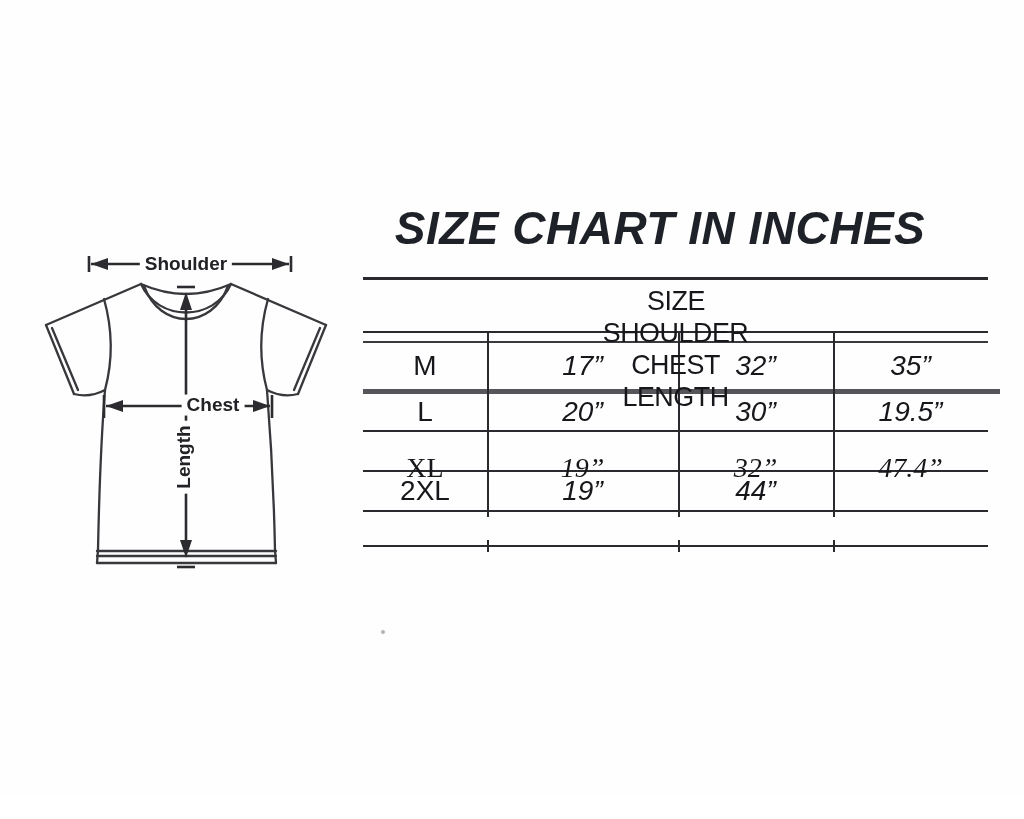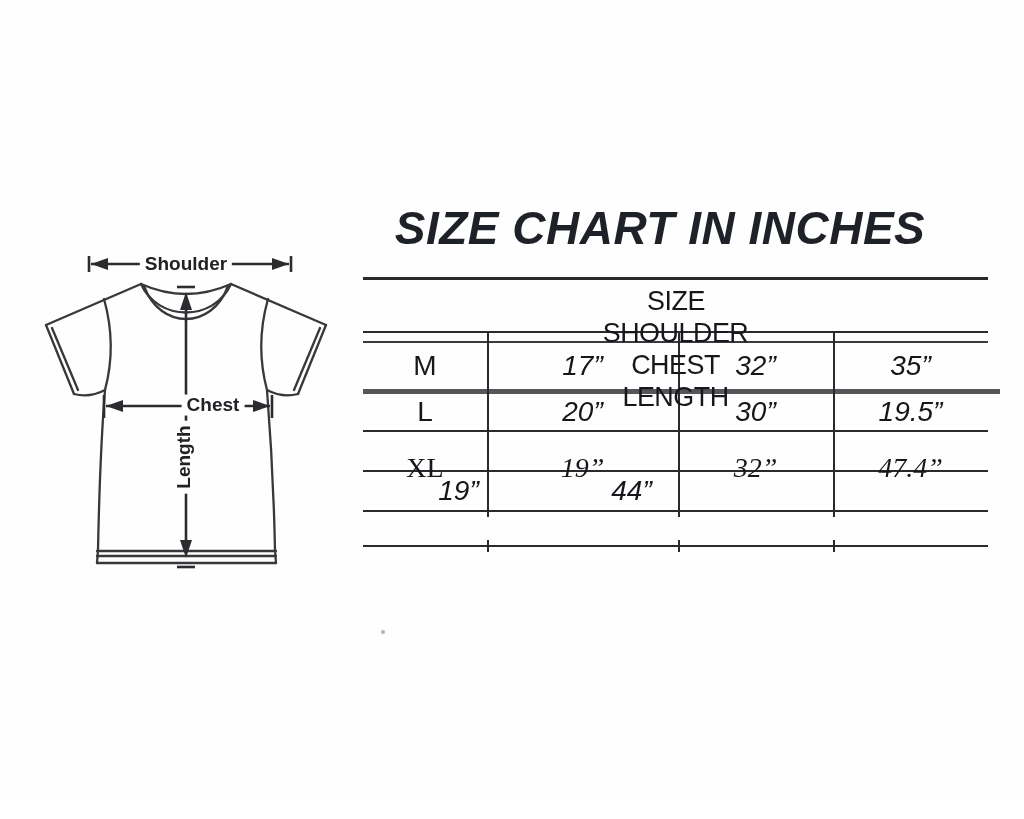--- a/index.html
+++ b/index.html
@@ -157,20 +157,21 @@
       <div class="cell c3 vcell">30”</div>
       <div class="cell c4 vcell">19.5”</div>
     </div>
     <div class="trow rXL">
       <div class="cell c1 scell">XL</div>
       <div class="cell c2 vcell">19”</div>
       <div class="cell c3 vcell">32”</div>
       <div class="cell c4 vcell">47.4”</div>
     </div>
     <div class="trow r2XL">
+      <div class="cell c1 scell">2XL</div>
       <div class="cell c2 vcell">19”</div>
       <div class="cell c3 vcell">44”</div>
     </div>
   </div>
 
   <div class="dot"></div>
 
 </div>
 
 </body></html>

